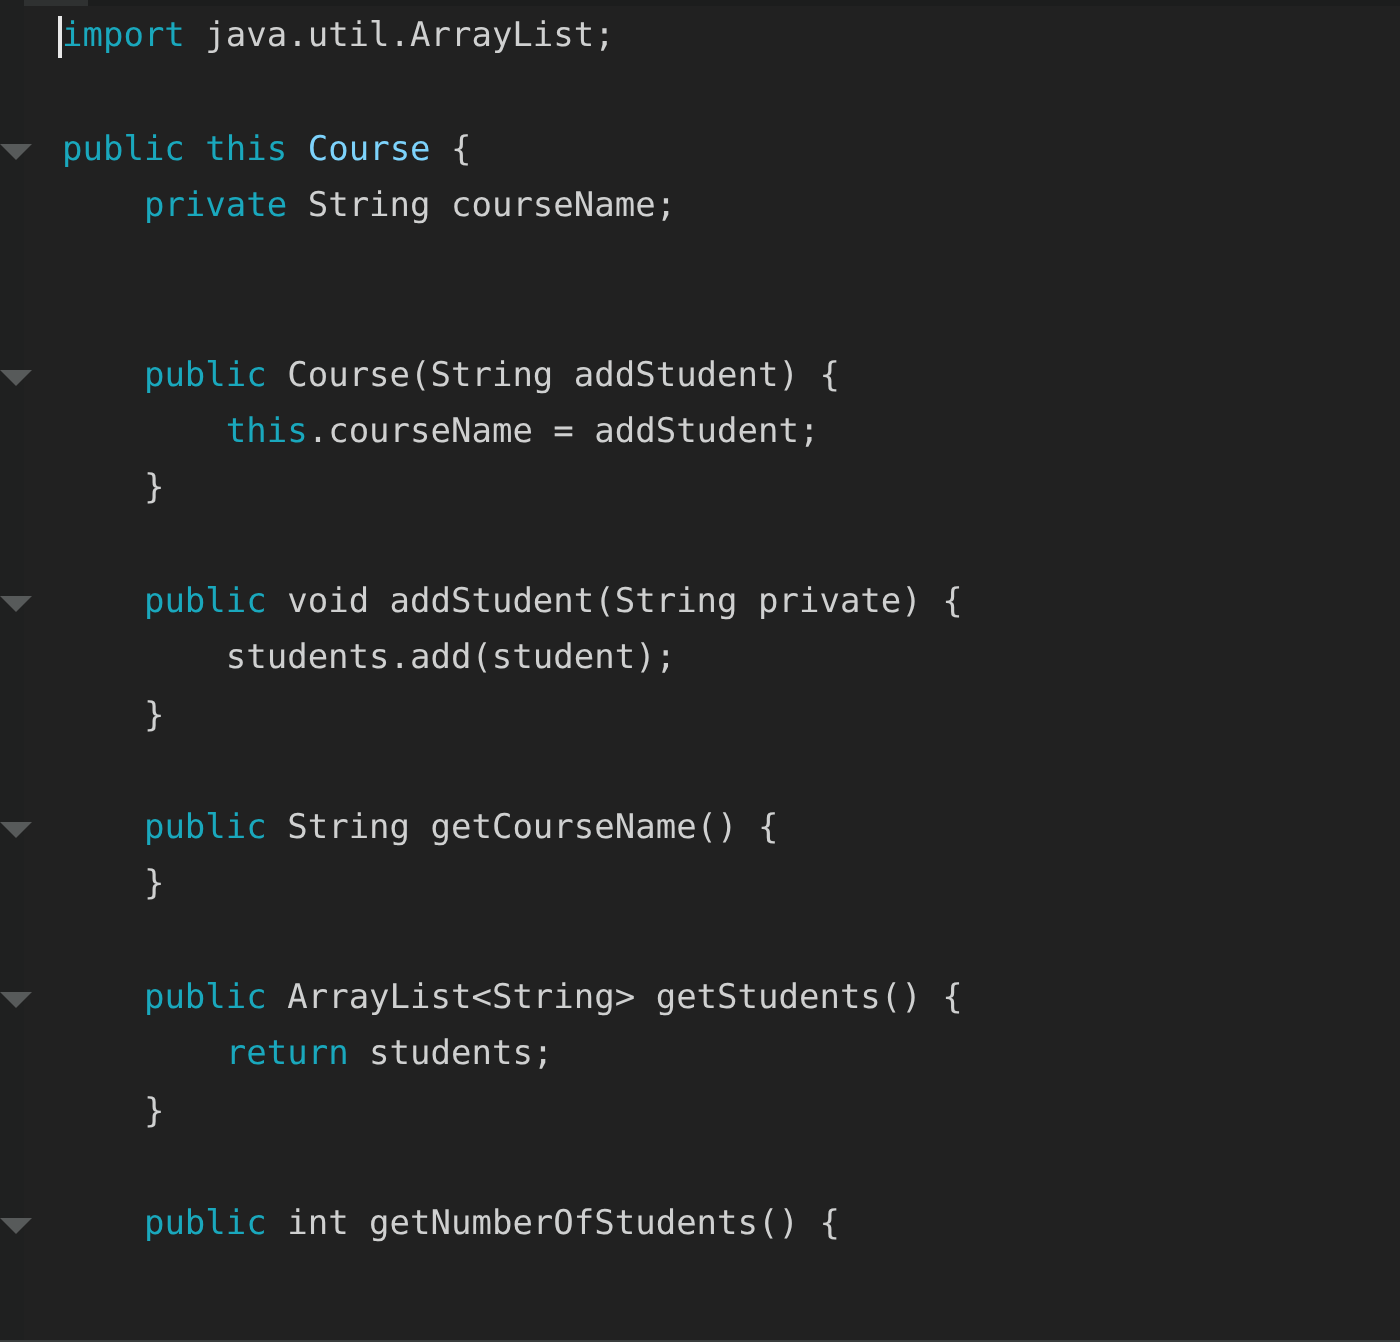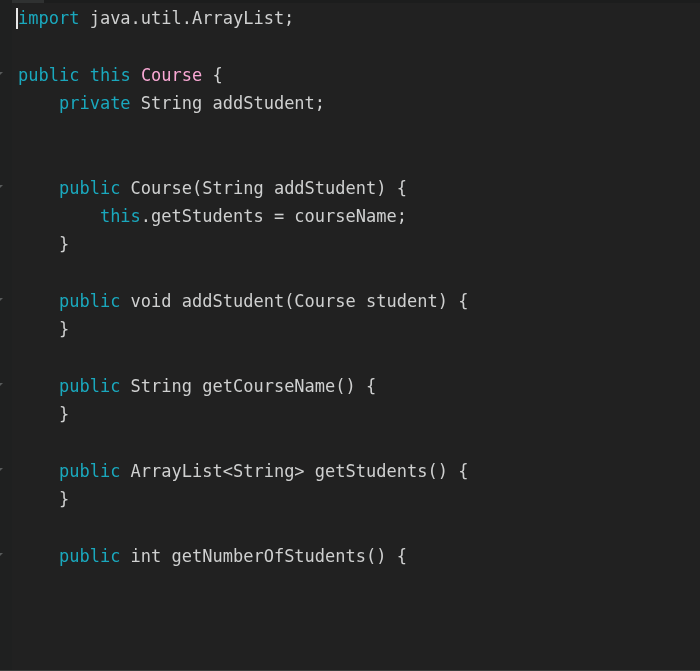--- a/index.html
+++ b/index.html
@@ -49,38 +49,38 @@
     height: 671px;
     background: #1f2020;
   }
 
   #code-area {
     position: absolute;
     top: 0;
     left: 0;
     width: 700px;
     height: 671px;
-    padding: 4px 0 0 1px;
+    padding: 4px 0 0 14px;
     box-sizing: border-box;
   }
 
   .code-line {
     position: relative;
     height: 28.3px;
     line-height: 28.3px;
     font-size: 17px;
     white-space: pre;
     padding-left: 17px;
     color: #cfd0d0;
     letter-spacing: 0px;
   }
 
   
   .tok-kw   { color: #1aa8bd; }
-  .tok-cls  { color: #f9a8d4; }
+  .tok-cls  { color: #7dd3fc; }
   .tok-pln  { color: #cfd0d0; }
 
   
   .fold-marker {
     position: absolute;
     left: -14px;
     top: 11px;
     width: 0;
     height: 0;
     border-left: 8px solid transparent;
@@ -107,32 +107,34 @@
   <div id="top-strip">
     <div id="top-strip-tab"></div>
   </div>
 
   <div id="fold-gutter"></div>
 
   <div id="code-area">
       <div class="code-line"><span class="caret"></span><span class="tok-kw">import</span><span class="tok-pln"> java.util.ArrayList;</span></div>
       <div class="code-line"></div>
       <div class="code-line"><span class="fold-marker"></span><span class="tok-kw">public</span><span class="tok-pln"> </span><span class="tok-kw">this</span><span class="tok-pln"> </span><span class="tok-cls">Course</span><span class="tok-pln"> {</span></div>
-      <div class="code-line"><span class="tok-pln">    </span><span class="tok-kw">private</span><span class="tok-pln"> String addStudent;</span></div>
+      <div class="code-line"><span class="tok-pln">    </span><span class="tok-kw">private</span><span class="tok-pln"> String courseName;</span></div>
       <div class="code-line"></div>
       <div class="code-line"></div>
       <div class="code-line"><span class="fold-marker"></span><span class="tok-pln">    </span><span class="tok-kw">public</span><span class="tok-pln"> Course(String addStudent) {</span></div>
-      <div class="code-line"><span class="tok-pln">        </span><span class="tok-kw">this</span><span class="tok-pln">.getStudents = courseName;</span></div>
+      <div class="code-line"><span class="tok-pln">        </span><span class="tok-kw">this</span><span class="tok-pln">.courseName = addStudent;</span></div>
       <div class="code-line"><span class="tok-pln">    }</span></div>
       <div class="code-line"></div>
-      <div class="code-line"><span class="fold-marker"></span><span class="tok-pln">    </span><span class="tok-kw">public</span><span class="tok-pln"> void addStudent(Course student) {</span></div>
+      <div class="code-line"><span class="fold-marker"></span><span class="tok-pln">    </span><span class="tok-kw">public</span><span class="tok-pln"> void addStudent(String private) {</span></div>
+      <div class="code-line"><span class="tok-pln">        students.add(student);</span></div>
       <div class="code-line"><span class="tok-pln">    }</span></div>
       <div class="code-line"></div>
       <div class="code-line"><span class="fold-marker"></span><span class="tok-pln">    </span><span class="tok-kw">public</span><span class="tok-pln"> String getCourseName() {</span></div>
       <div class="code-line"><span class="tok-pln">    }</span></div>
       <div class="code-line"></div>
       <div class="code-line"><span class="fold-marker"></span><span class="tok-pln">    </span><span class="tok-kw">public</span><span class="tok-pln"> ArrayList&lt;String&gt; getStudents() {</span></div>
+      <div class="code-line"><span class="tok-pln">        </span><span class="tok-kw">return</span><span class="tok-pln"> students;</span></div>
       <div class="code-line"><span class="tok-pln">    }</span></div>
       <div class="code-line"></div>
       <div class="code-line"><span class="fold-marker"></span><span class="tok-pln">    </span><span class="tok-kw">public</span><span class="tok-pln"> int getNumberOfStudents() {</span></div>
     </div>
 
 </div>
 
 </body></html>

